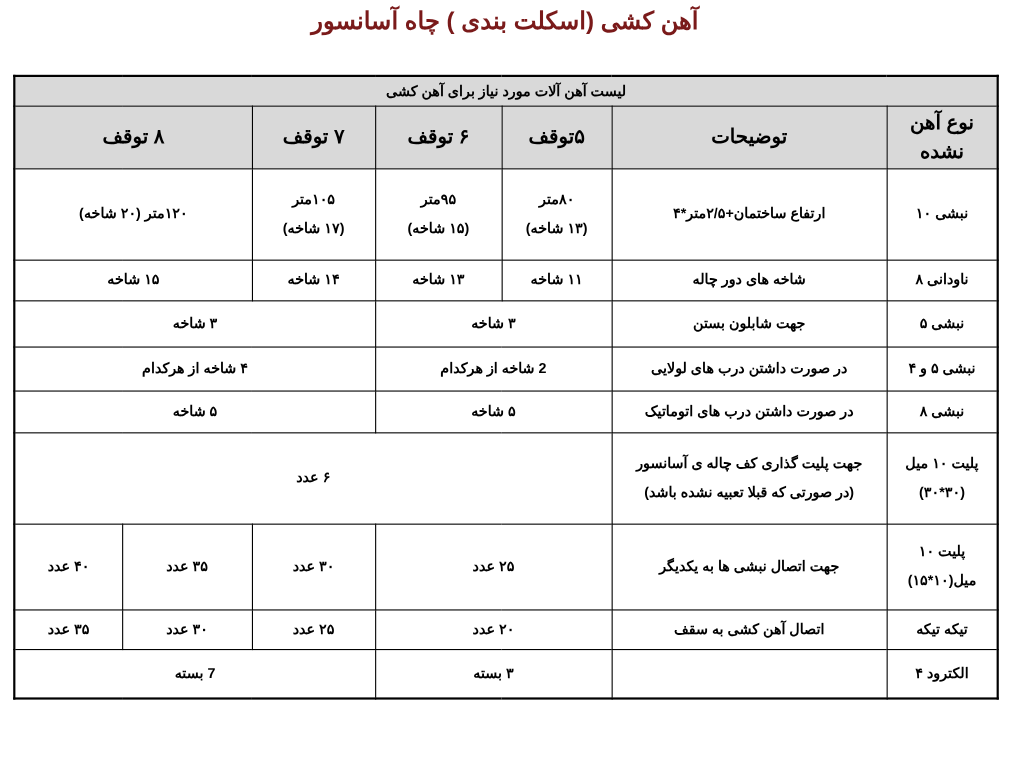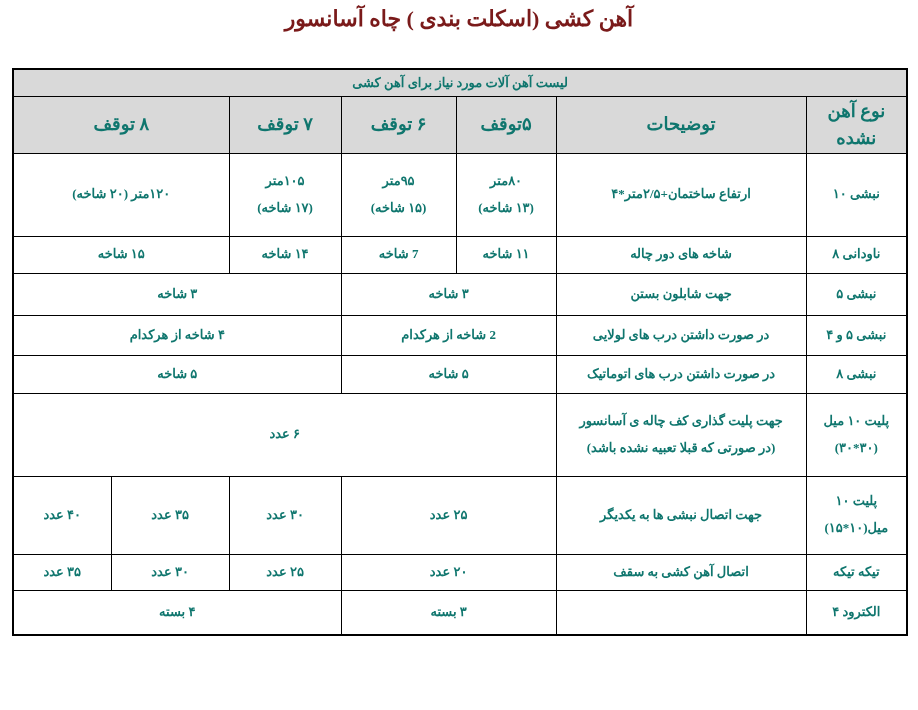--- a/index.html
+++ b/index.html
@@ -1,24 +1,24 @@
 <!DOCTYPE html>
 <html lang="fa"><head>
 <meta charset="utf-8">
 <style>
   html,body{margin:0;padding:0;background:#ffffff;}
   .page{position:relative;width:918px;height:710px;background:#ffffff;overflow:hidden;
-        font-family:Liberation Serif, serif;}
+        font-family:Liberation Sans, sans-serif;}
   .doc-title{position:absolute;top:6px;left:0;right:0;text-align:center;
              font-size:22px;font-weight:bold;color:#7a1a1a;direction:rtl;}
   table.iron{position:absolute;top:68px;left:12px;width:894px;direction:rtl;
              border-collapse:collapse;table-layout:fixed;
              border:2px solid #000;}
   table.iron td, table.iron th{border:1px solid #000;padding:1px 4px;
-             font-size:13px;font-weight:bold;color:#0f766e;text-align:center;
+             font-size:13px;font-weight:bold;color:#000000;text-align:center;
              vertical-align:middle;white-space:pre-line;line-height:2.05;
              overflow:hidden;}
   tr.rh-title{height:27px;} tr.rh-title th{background:#d9d9d9;line-height:1.5;font-size:13px;}
   tr.rh-head{height:40px;}  tr.rh-head th{background:#d9d9d9;line-height:1.5;font-size:18px;}
   tr.rh-83{height:83px;} tr.rh-37{height:37px;} tr.rh-85{height:85px;}
   tr.rh-42{height:42px;} tr.rh-40{height:40px;} tr.rh-38{height:38px;}
   tr.rh-78{height:78px;} tr.rh-36{height:36px;} tr.rh-45{height:45px;}
   td.v-top{vertical-align:top;padding-top:3px;}
 </style>
 </head>
@@ -62,21 +62,21 @@
 (۱۵ شاخه)</td>
       <td>۱۰۵متر
 (۱۷ شاخه)</td>
       <td colspan="2">۱۲۰متر (۲۰ شاخه)</td>
     </tr>
 
     <tr class="rh-37">
       <td>ناودانی ۸</td>
       <td>شاخه های دور چاله</td>
       <td>۱۱ شاخه</td>
-      <td>7 شاخه</td>
+      <td>۱۳ شاخه</td>
       <td>۱۴ شاخه</td>
       <td colspan="2">۱۵ شاخه</td>
     </tr>
 
 
     <tr class="rh-42">
       <td>نبشی ۵</td>
       <td>جهت شابلون بستن</td>
       <td colspan="2">۳ شاخه</td>
       <td colspan="3">۳ شاخه</td>
@@ -120,18 +120,18 @@
       <td colspan="2">۲۰ عدد</td>
       <td>۲۵ عدد</td>
       <td>۳۰ عدد</td>
       <td>۳۵ عدد</td>
     </tr>
 
     <tr class="rh-45">
       <td>الکترود ۴</td>
       <td></td>
       <td colspan="2">۳ بسته</td>
-      <td colspan="3">۴ بسته</td>
+      <td colspan="3">7 بسته</td>
     </tr>
 
   </tbody>
     </table>
 </div>
 
 </body></html>

